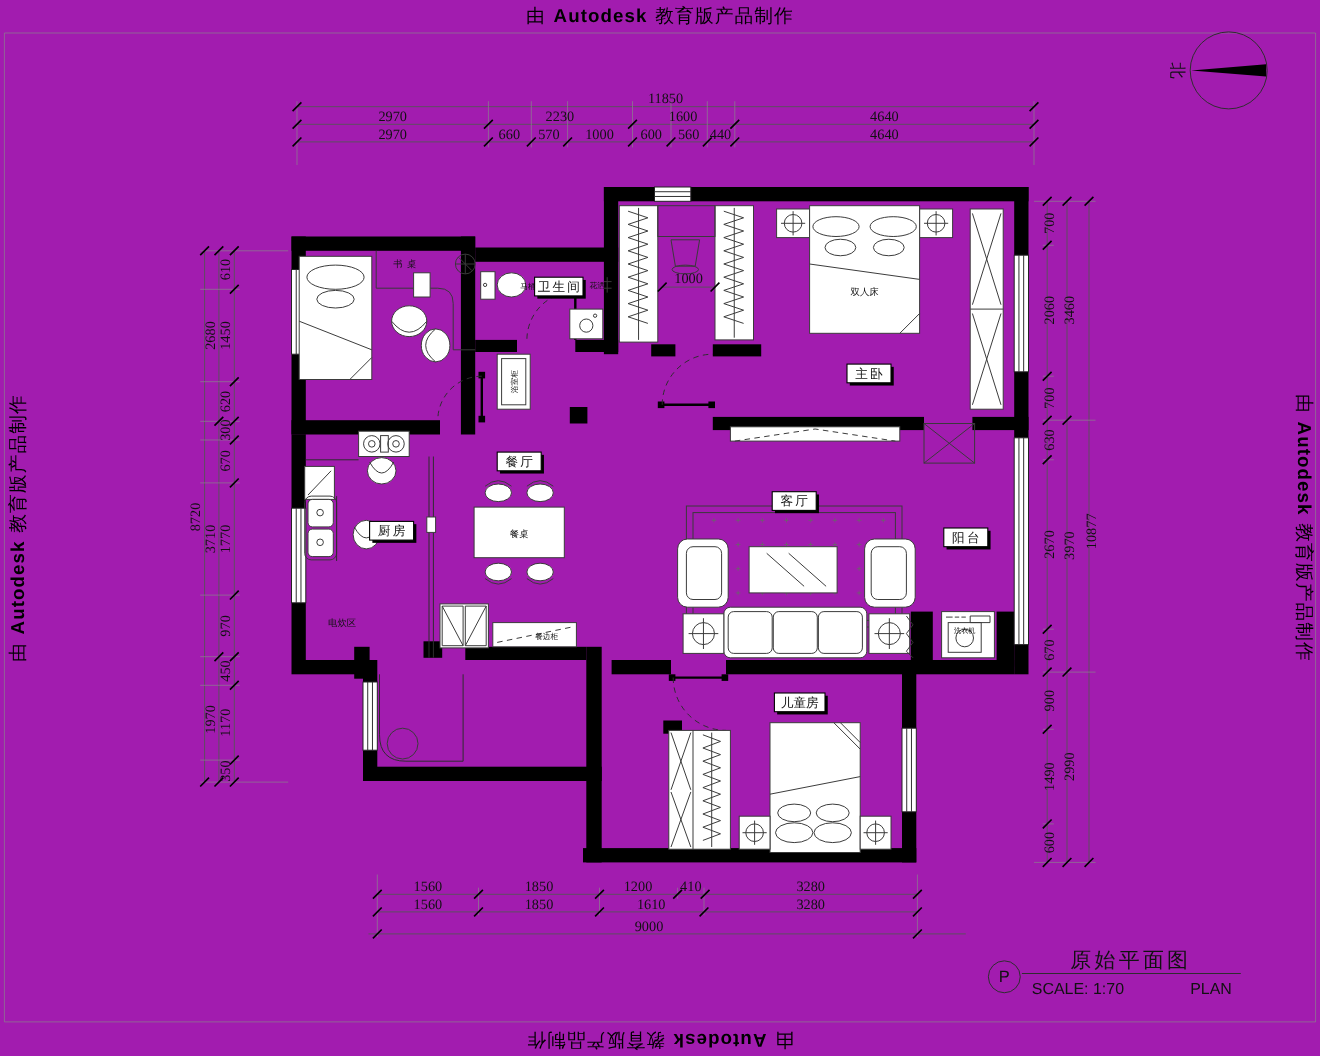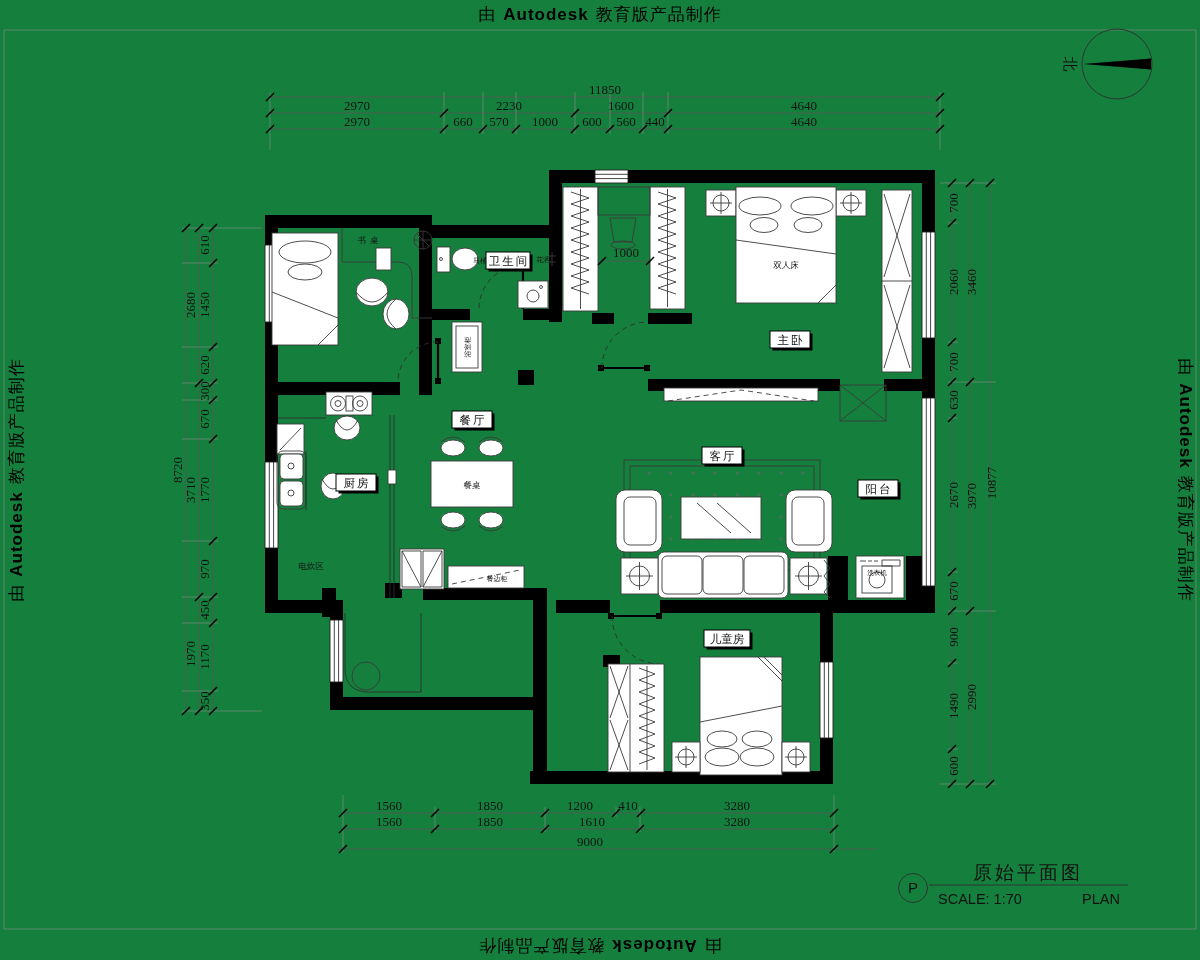--- a/index.html
+++ b/index.html
@@ -1,16 +1,16 @@
 <!DOCTYPE html>
 <html><head>
 <meta charset="utf-8">
 <style>
   html,body{margin:0;padding:0;background:#fff;}
-  .sheet{position:relative;width:1200px;height:960px;background:#15803d;overflow:hidden;
+  .sheet{position:relative;width:1200px;height:960px;background:#a21caf;overflow:hidden;
          font-family:"Liberation Sans",sans-serif;}
   svg{position:absolute;left:0;top:0;}
   svg text{fill:#111;}
   .dim{font-family:"Liberation Serif",serif;font-size:13px;}
   .cn{font-family:"Liberation Sans",sans-serif;}
   .stamp{font-size:17px;letter-spacing:1px;fill:#000;}
   .stamp .brand{font-weight:bold;}
   .wall{fill:#000;stroke:none;}
   .thin{stroke:#2e2e2e;stroke-width:0.9;fill:none;}
   .furn{stroke:#3a3a3a;stroke-width:0.9;fill:#fff;}

